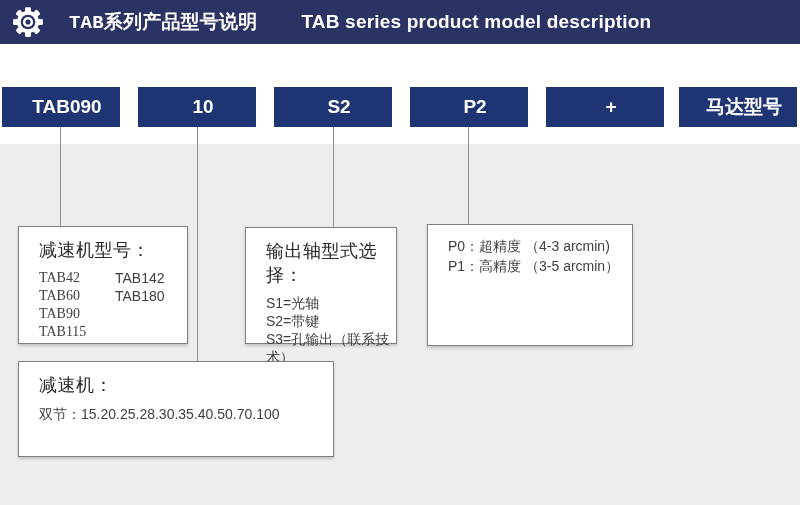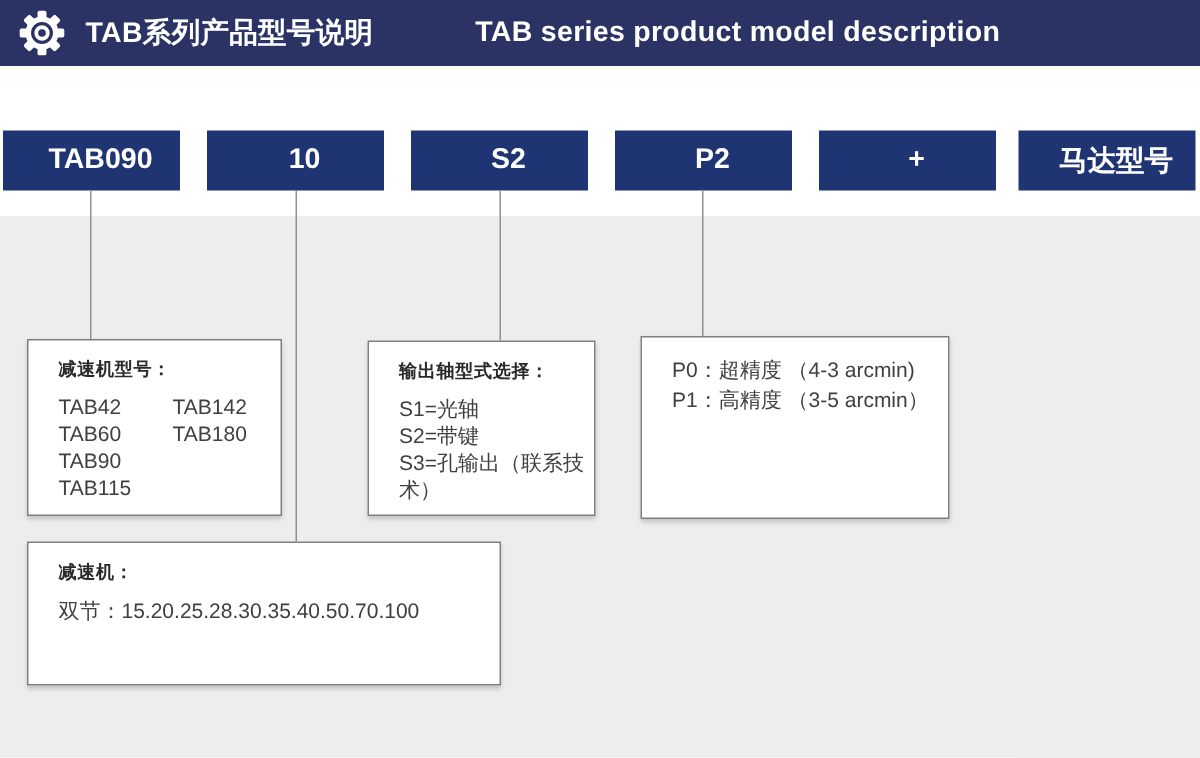--- a/index.html
+++ b/index.html
@@ -27,22 +27,22 @@
     position:absolute;left:0;top:0;width:800px;height:44px;
     background:var(--header-bg);
     display:flex;align-items:center;
     color:#fff;
   }
   .gear{
     width:34px;height:34px;margin-left:11px;
     display:inline-flex;align-items:center;justify-content:center;
   }
   .title{font-weight:bold;font-size:19px;letter-spacing:.2px;}
-  .title.zh{margin-left:12px;}
-  .title.en{margin-left:68px;}
+  .title.zh{margin-left:24px;font-family:Liberation Mono, monospace;}
+  .title.en{margin-left:44px;}
   
   .band-gray{
     position:absolute;left:0;top:144px;width:800px;height:361px;
     background:var(--canvas-gray);
   }
   .code-box{
     position:absolute;top:87px;width:118px;height:40px;
     background:var(--box-bg);
     color:#fff;font-weight:bold;font-size:19px;
     display:flex;align-items:center;justify-content:center;padding-left:12px;
@@ -55,28 +55,28 @@
   .callout{
     position:absolute;
     background:#ffffff;
     border:1px solid var(--border-gray);
     box-shadow:0 2px 3px rgba(0,0,0,.18);
     padding:11px 0 0 20px;
     color:var(--body-text);
     font-size:14px;
   }
   .co-title{
-    font-size:12px;font-weight:bold;color:var(--heading-text);
+    font-size:18px;font-weight:normal;color:var(--heading-text);
     margin-bottom:7px;letter-spacing:.5px;
   }
   .co-line{line-height:18px;}
   .callout.wide .co-line{line-height:20px;}
   .two-col{display:flex;}
   .two-col .col{display:flex;flex-direction:column;}
-  .two-col .col:first-child{width:76px;}
+  .two-col .col:first-child{width:76px;font-family:Liberation Serif, serif;}
 </style>
 </head>
 <body>
 
 <div class="screen">
 
   <header class="topbar">
     <span class="gear">
       <svg viewBox="0 0 40 40" width="34" height="34" aria-hidden="true">
         <g fill="#ffffff">

